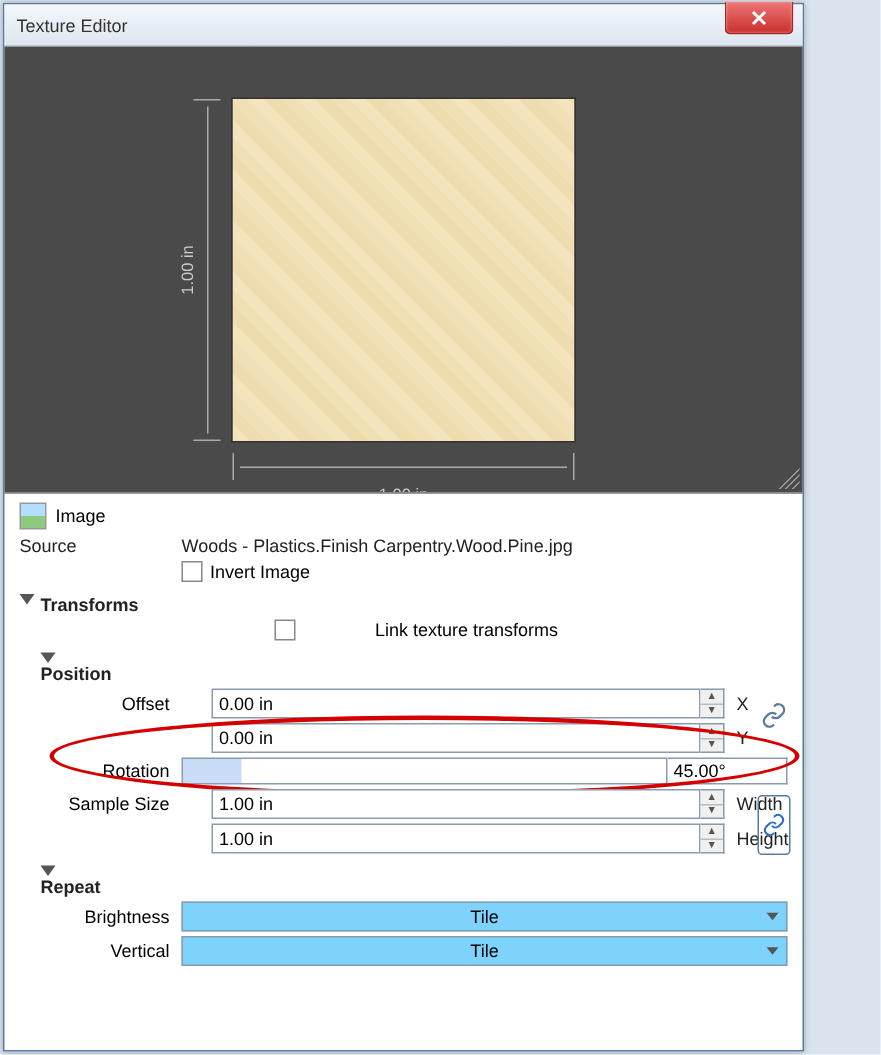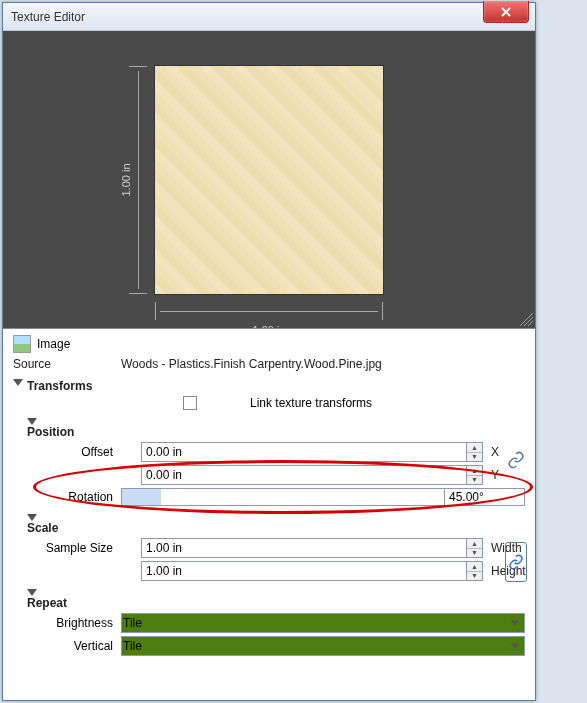--- a/index.html
+++ b/index.html
@@ -33,21 +33,21 @@
 .triangle { display:inline-block; width:0; height:0; border-left:5px solid transparent; border-right:5px solid transparent; border-top:7px solid #555; margin-right:4px; }
 .sub-head { margin-left: 14px; flex-direction: column; }
 .input-box { flex:1; height:20px; border:1px solid #8a9bb0; background:#fff; padding:0 4px; display:flex; align-items:center;margin-left:20px; }
 .spinner { width:16px; height:20px; border:1px solid #8a9bb0; border-left:none; background:#f0f0f0; display:flex; flex-direction:column; }
 .spinner div { flex:1; display:flex; align-items:center; justify-content:center; font-size:7px; color:#555; border-bottom:1px solid #bbb; cursor:pointer; }
 .spinner div:last-child { border-bottom:none; }
 .axis-label { width:42px; padding-left:8px; color:#222; }
 .link-icon { width:22px; height:40px; display:flex; align-items:center; justify-content:center; margin-left:8px; }
 .link-icon svg { width:18px; height:18px; }
 .link-box { border:1px solid #5a7aa0; border-radius:3px; padding:2px; }
-.dropdown { flex:1; height:20px; border:1px solid #8a9bb0; background:#4d7c0f; display:flex; align-items:center; padding:0 1px; position:relative; }
+.dropdown { flex:1; height:20px; border:1px solid #8a9bb0; background:#7dd3fc; display:flex; align-items:center; padding:0 1px; position:relative;justify-content:center; }
 .dropdown::after { content:""; position:absolute; right:5px; top:50%; transform:translateY(-50%); border-left:4px solid transparent; border-right:4px solid transparent; border-top:5px solid #555; }
 .redring { position:absolute; border:3px solid #d40000; border-radius:50%; pointer-events:none; }
 .indent { padding-left: 14px; gap: 48px; }
 .position-block { position:relative; }
 </style>
 </head>
 <body>
 
 <div class="window">
   <div class="titlebar">
@@ -77,20 +77,25 @@
       <span class="image-icon"></span>
       <span>Image</span>
     </div>
 
     <div class="row">
       <span class="label">Source</span>
       <span class="value-text">Woods - Plastics.Finish Carpentry.Wood.Pine.jpg</span>
     </div>
 
 
+    <div class="row">
+      <span class="label"></span>
+      <span class="checkbox"></span>
+      <span>Invert Image</span>
+    </div>
 
     <div class="section-head">
       <span class="triangle"></span>
       <span>Transforms</span>
     </div>
 
     <div class="row indent">
       <span class="label"></span>
       <span class="checkbox"></span>
       <span>Link texture transforms</span>
@@ -134,24 +139,20 @@
         <span class="label-sm">Rotation</span>
         <div class="slider-bar">
           <div class="slider-fill" style="width:12%"></div>
         </div>
         <div class="slider-value" style="width:80px">45.00°</div>
       </div>
 
       <div class="redring" style="left:20px; top:42px; width:500px; height:54px;"></div>
     </div>
 
-    <div class="section-head sub-head">
-      <span class="triangle"></span>
-      <span>Scale</span>
-    </div>
     <div style="position:relative">
       <div class="row">
         <span class="label-sm">Sample Size</span>
         <div class="input-box">
             <span>1.00 in</span>
           </div>
         <div class="spinner">
             <div>▲</div>
             <div>▼</div>
           </div>

